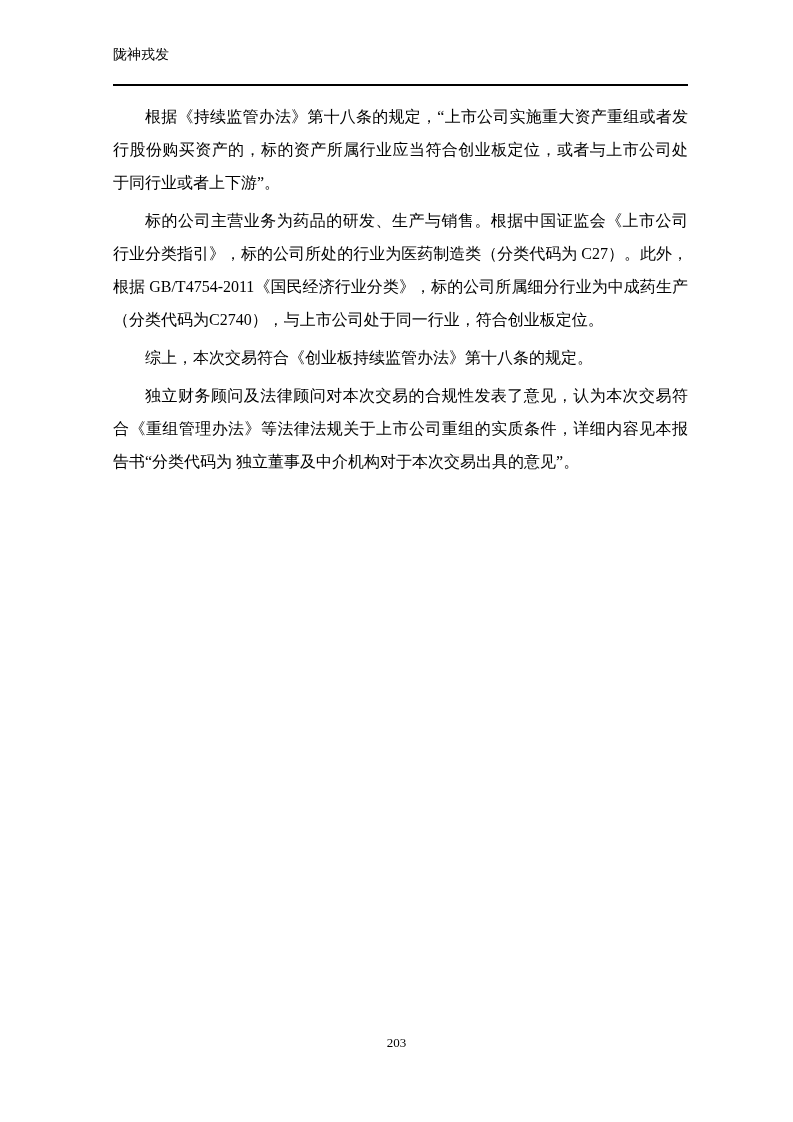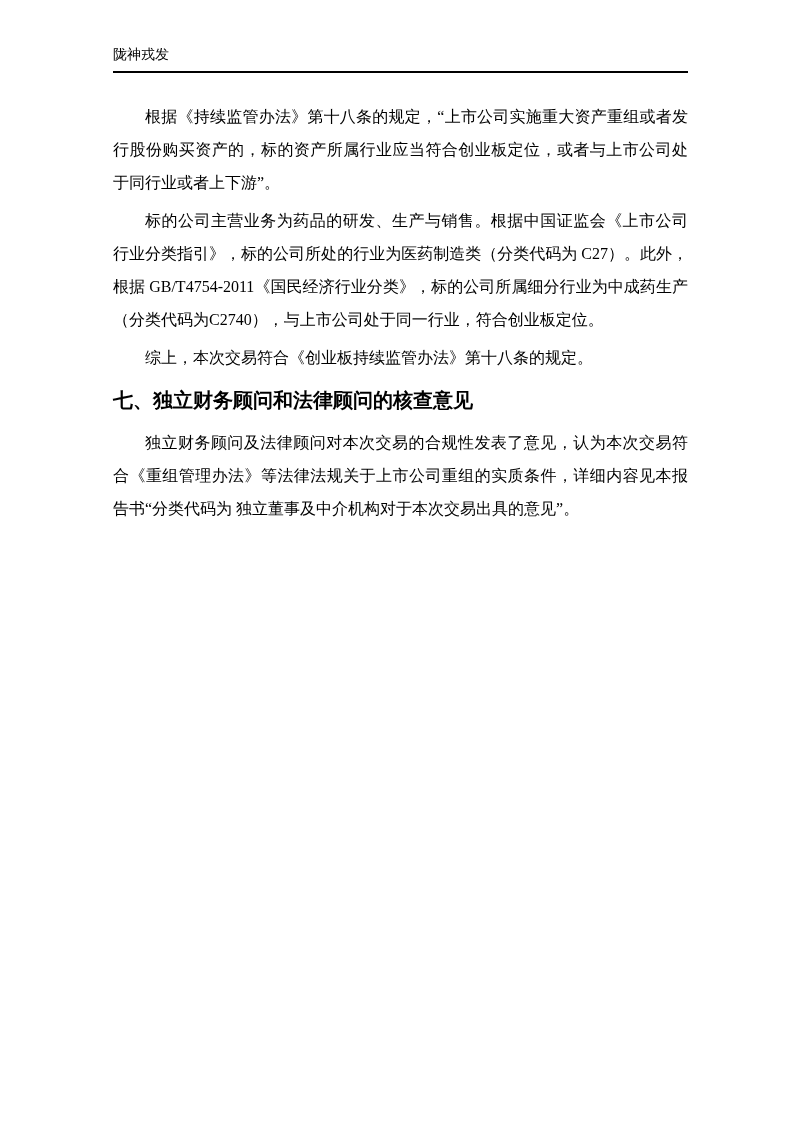--- a/index.html
+++ b/index.html
@@ -20,21 +20,21 @@
     position: absolute;
     top: 46px;
     left: 113px;
     right: 105px;
     display: flex;
     justify-content: space-between;
     align-items: flex-end;
     font-size: 14px;
     line-height: 18px;
     border-bottom: 2px solid #000000;
-    padding-bottom: 7px;
+    padding-bottom: 20px;
   }
   .content {
     position: absolute;
     top: 96px;
     left: 113px;
     right: 105px;
   }
   .content p {
     margin: 4px 0 5px 0;
     font-size: 16px;
@@ -68,19 +68,19 @@
 
   <div class="page-header">
     <span>陇神戎发</span>
   </div>
 
   <div class="content">
     <p>根据《持续监管办法》第十八条的规定，“上市公司实施重大资产重组或者发行股份购买资产的，标的资产所属行业应当符合创业板定位，或者与上市公司处于同行业或者上下游”。</p>
     <p>标的公司主营业务为药品的研发、生产与销售。根据中国证监会《上市公司行业分类指引》，标的公司所处的行业为医药制造类（分类代码为 C27）。此外，根据 GB/T4754-2011《国民经济行业分类》，标的公司所属细分行业为中成药生产（分类代码为C2740），与上市公司处于同一行业，符合创业板定位。</p>
     <p>综上，本次交易符合《创业板持续监管办法》第十八条的规定。</p>
 
-    <div class="section-heading">七、独立财务顾问和法律顾问的核查意见</div>
 
     <p>独立财务顾问及法律顾问对本次交易的合规性发表了意见，认为本次交易符合《重组管理办法》等法律法规关于上市公司重组的实质条件，详细内容见本报告书“分类代码为 独立董事及中介机构对于本次交易出具的意见”。</p>
   </div>
 
+  <div class="page-footer">203</div>
 
 </div>
 
 </body></html>

